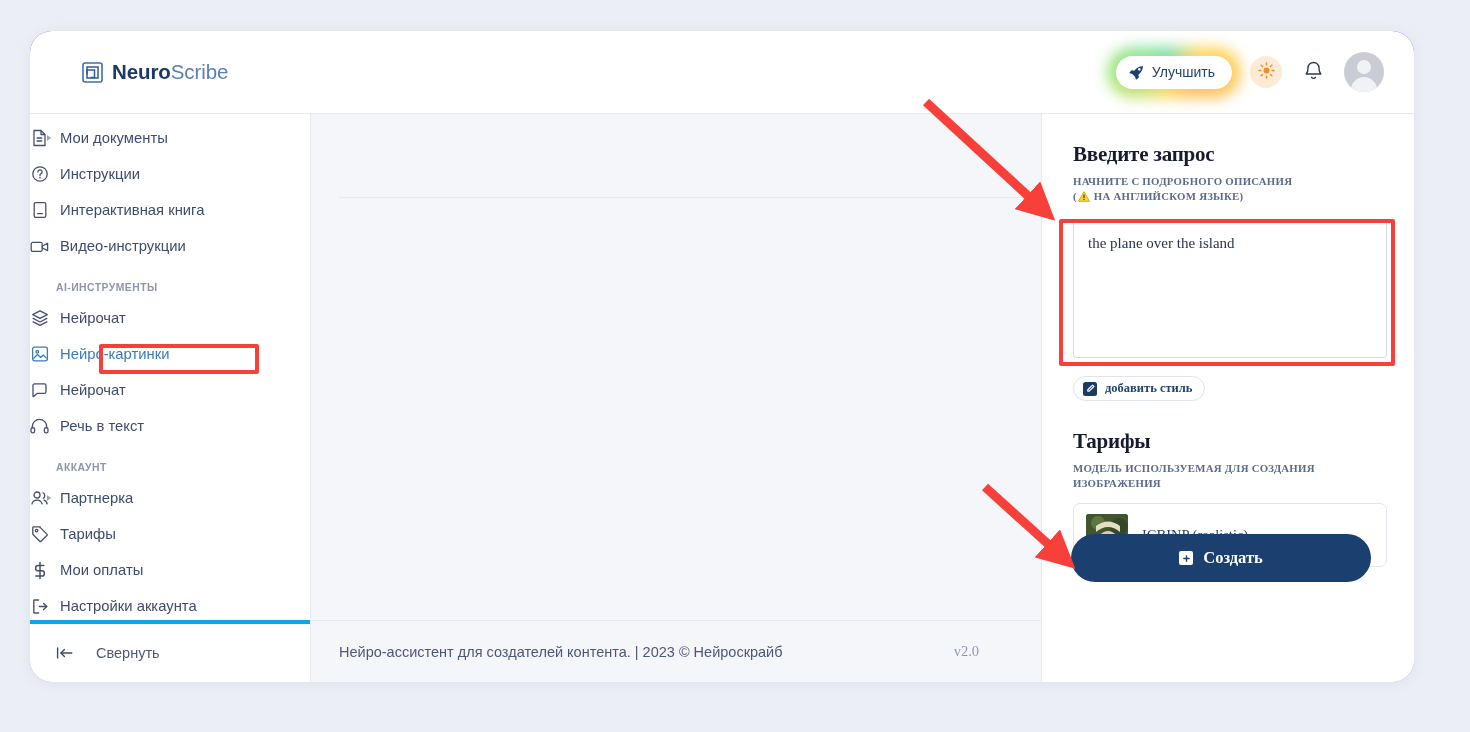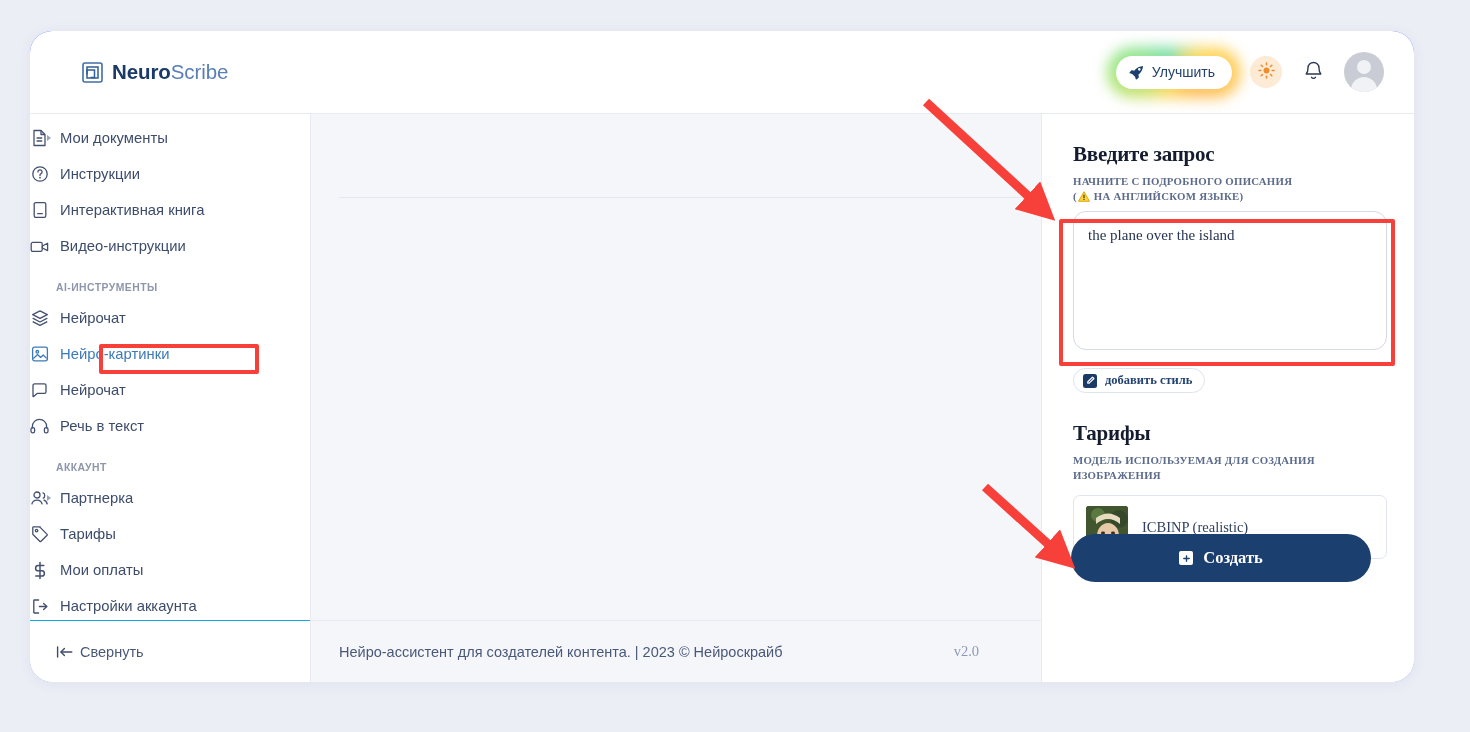--- a/index.html
+++ b/index.html
@@ -183,27 +183,27 @@
   .nav-section {
     font-size: 10.4px;
     letter-spacing: .45px;
     color: #8d96ab;
     padding: 18px 0 7px 26px;
     text-transform: uppercase;
     font-weight: 600;
   }
 
   .sidebar-footer {
-    border-top: 1px solid #0ea5e9;
+    border-top: 4px solid #0ea5e9;
     height: 62px;
     flex: 0 0 62px;
     display: flex;
     align-items: center;
     padding-left: 26px;
-    gap: 6px;
+    gap: 22px;
     cursor: pointer;
   }
   .collapse-icon { color: #3d4c6b; display: flex; align-items: center; }
   .collapse-label { font-size: 14.5px; color: #4a5878; }
 
   
   .main-col {
     flex: 1;
     display: flex;
     flex-direction: column;
@@ -260,25 +260,25 @@
     font-size: 10.8px;
     letter-spacing: .25px;
     color: #5c6b8a;
     line-height: 1.35;
     text-transform: uppercase;
     font-weight: 600;
   }
   .warn-glyph { display: inline-block; vertical-align: -2px; margin: 0 1px; }
 
   .prompt-box {
-    margin-top: 6px;
+    margin-top: 14px;
     width: 314px;
     height: 139px;
     border: 1px solid #d4d9e4;
-    border-radius: 13px;
+    border-radius: 3px;
     background: #ffffff;
     padding: 14px 14px 0 14px;
     font-size: 15px;
     color: #26344f;
     font-family: inherit;
     resize: none;
     outline: none;
     display: block;
     line-height: 1.3;
   }

